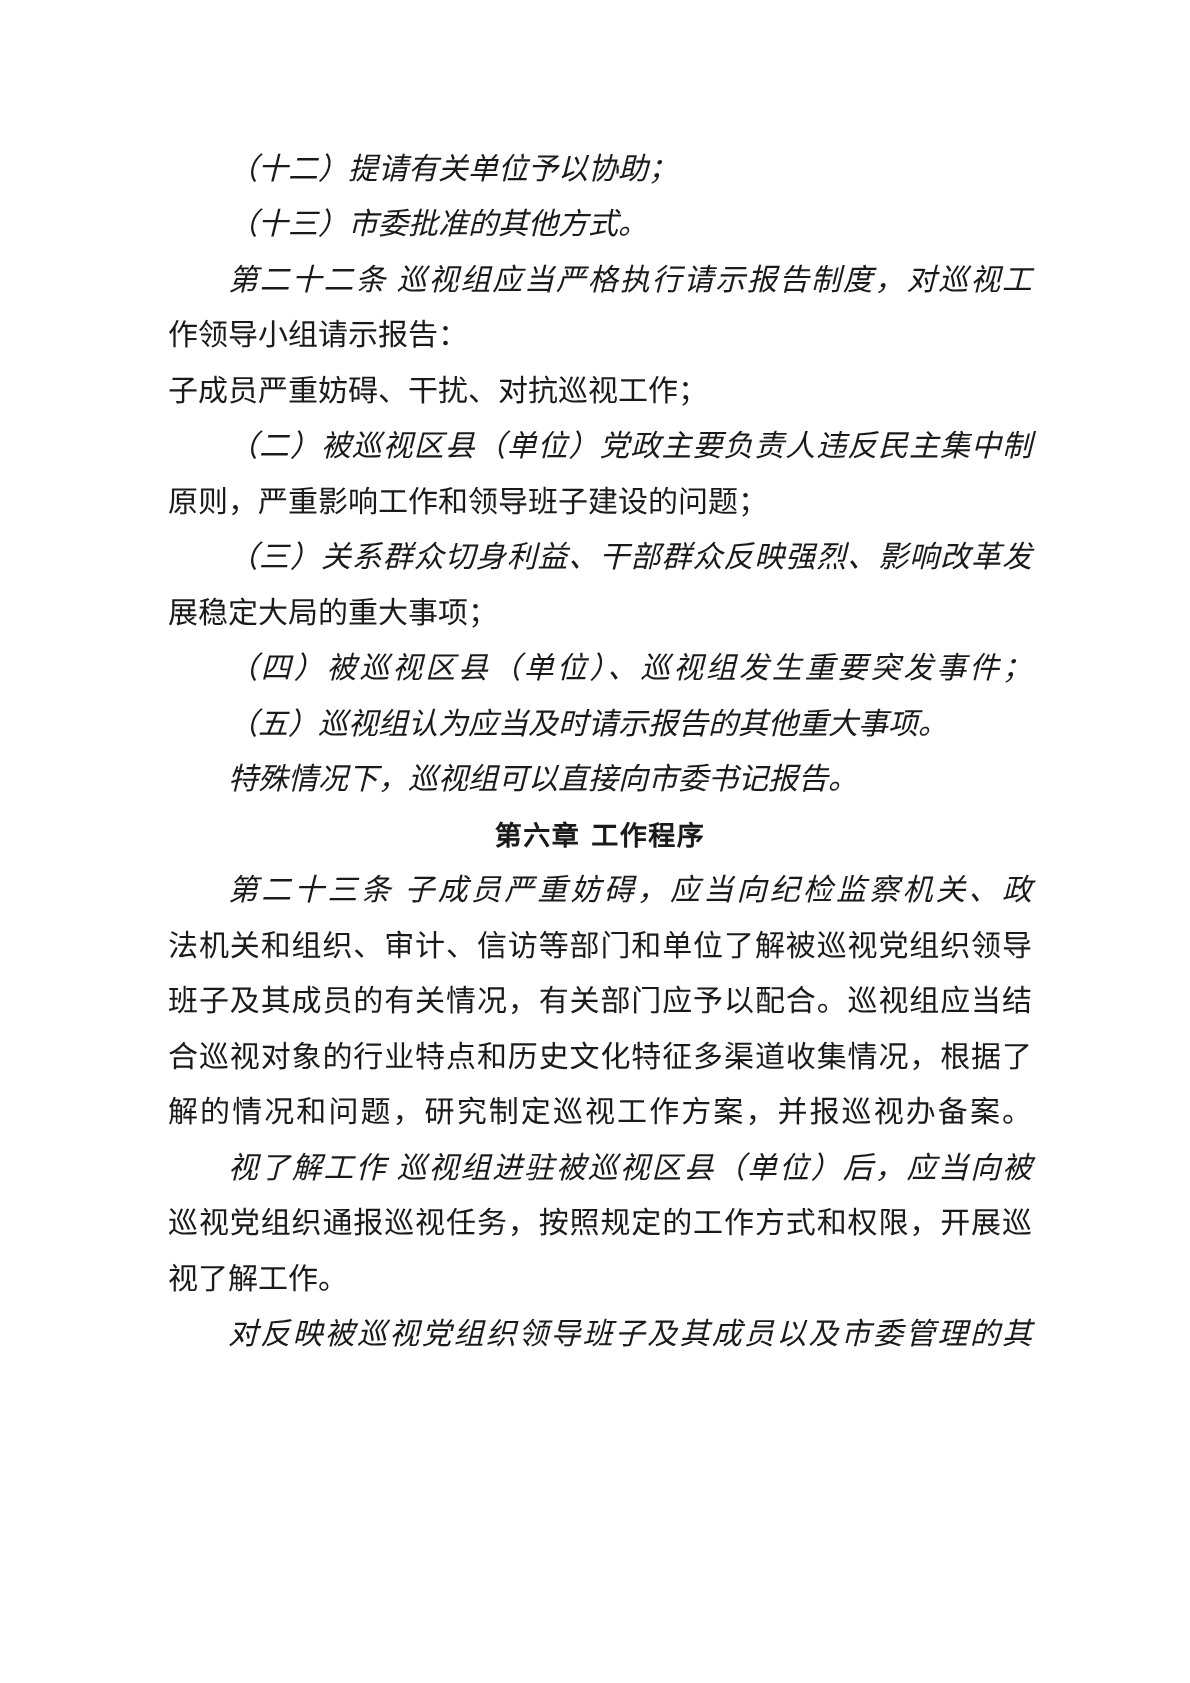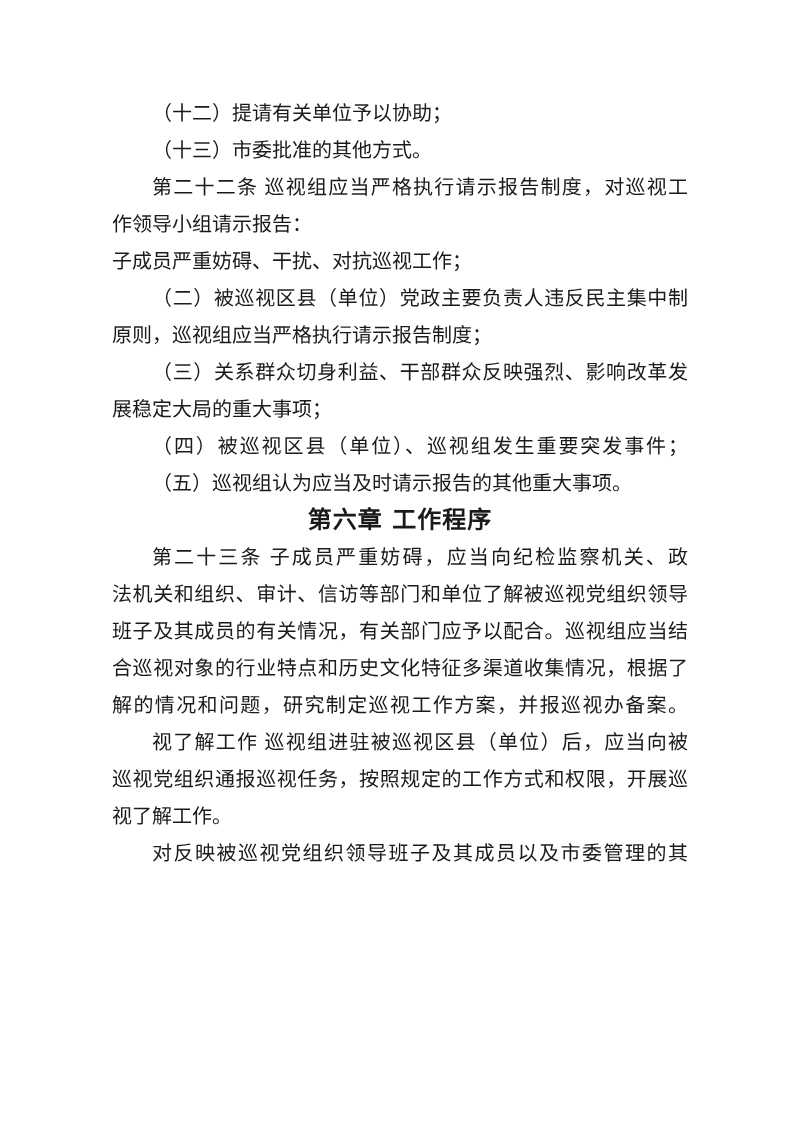--- a/index.html
+++ b/index.html
@@ -17,52 +17,53 @@
     left: 112px;
     top: 95px;
     width: 576px;
   }
   .ln {
     font-size: 20px;
     height: 37px;
     line-height: 37px;
     text-align: left;
   }
-  .ind { text-indent: 40px; }
+  .ind { text-indent: 40px; font-style: italic; }
   .j {
     text-align: justify;
     text-align-last: justify;
   }
   .chapter {
     font-family: "DejaVu Sans", "Liberation Sans", sans-serif;
     font-weight: 700;
-    font-size: 24px;
+    font-size: 18px;
     height: 37px;
     line-height: 37px;
     text-align: center;
     letter-spacing: 1px;
   }
 </style>
 </head>
 <body>
 
 <div class="page">
   <div class="content">
 
     <div class="ln ind">（十二）提请有关单位予以协助；</div>
     <div class="ln ind">（十三）市委批准的其他方式。</div>
     <div class="ln ind j">第二十二条 巡视组应当严格执行请示报告制度，对巡视工</div>
     <div class="ln">作领导小组请示报告：</div>
     <div class="ln">子成员严重妨碍、干扰、对抗巡视工作；</div>
     <div class="ln ind j">（二）被巡视区县（单位）党政主要负责人违反民主集中制</div>
-    <div class="ln">原则，巡视组应当严格执行请示报告制度；</div>
+    <div class="ln">原则，严重影响工作和领导班子建设的问题；</div>
     <div class="ln ind j">（三）关系群众切身利益、干部群众反映强烈、影响改革发</div>
     <div class="ln">展稳定大局的重大事项；</div>
     <div class="ln ind j">（四）被巡视区县（单位）、巡视组发生重要突发事件；</div>
     <div class="ln ind">（五）巡视组认为应当及时请示报告的其他重大事项。</div>
+    <div class="ln ind">特殊情况下，巡视组可以直接向市委书记报告。</div>
 
     <div class="chapter">第六章 工作程序</div>
 
     <div class="ln ind j">第二十三条 子成员严重妨碍，应当向纪检监察机关、政</div>
     <div class="ln j">法机关和组织、审计、信访等部门和单位了解被巡视党组织领导</div>
     <div class="ln j">班子及其成员的有关情况，有关部门应予以配合。巡视组应当结</div>
     <div class="ln j">合巡视对象的行业特点和历史文化特征多渠道收集情况，根据了</div>
     <div class="ln j">解的情况和问题，研究制定巡视工作方案，并报巡视办备案。</div>
     <div class="ln ind j">视了解工作 巡视组进驻被巡视区县（单位）后，应当向被</div>
     <div class="ln j">巡视党组织通报巡视任务，按照规定的工作方式和权限，开展巡</div>

